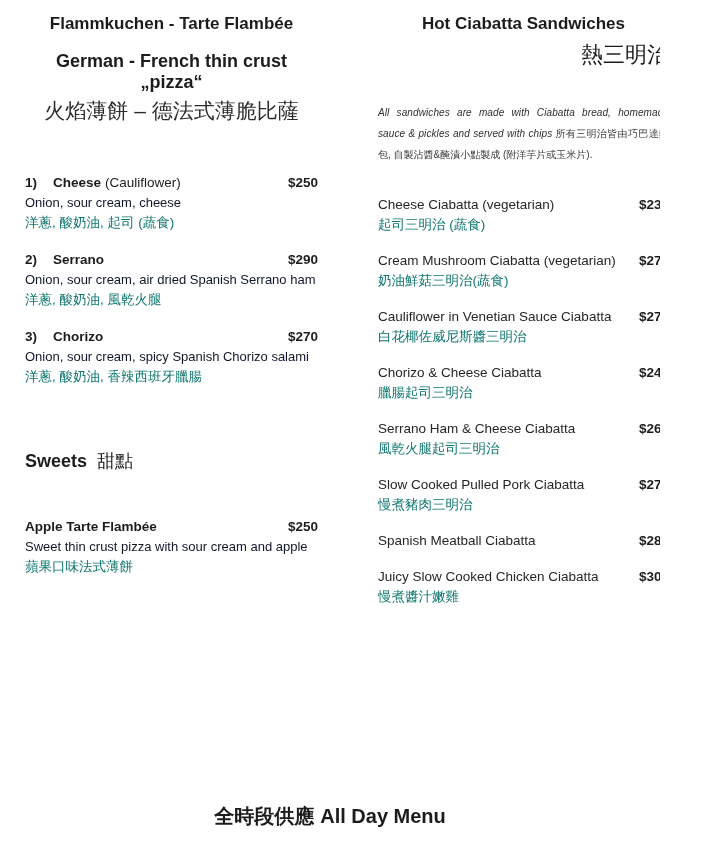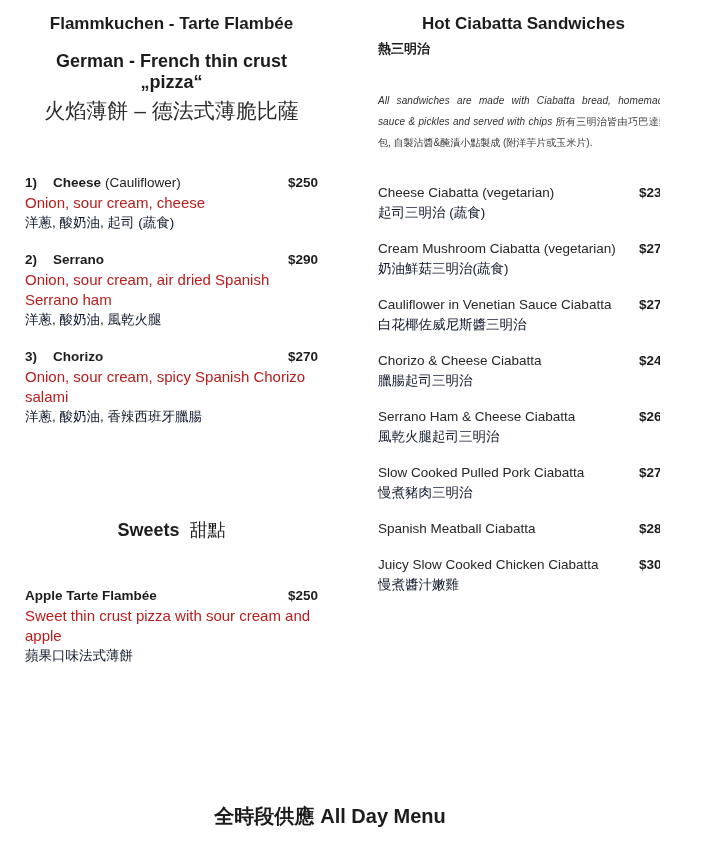--- a/index.html
+++ b/index.html
@@ -21,43 +21,43 @@
     color: #1c1c1c; margin: 0;
   }
   .left-sub {
     font-size: 18px; font-weight: 700; text-align: center;
     color: #1c1c1c; margin: 17px 0 0;
   }
   .left-sub-zh {
     font-size: 21px; text-align: center; color: #2c2c2c; margin: 4px 0 0;
   }
   .right-title-zh {
-    font-size: 13px; font-weight: 700; text-align: left;
+    font-size: 22px; font-weight: 400; text-align: right;
     color: #1c1c1c; margin: 6px 0 0;
   }
 
   .intro {
     margin: 32px 0 0; text-align: justify;
     font-size: 10px; line-height: 21px; color: #2e2e2e;
   }
   .intro-en { font-style: italic; letter-spacing: 0.1px; }
   .intro-zh { font-style: normal; color: #3a3a3a; }
 
   .left-items { margin-top: 48px; }
   .item { margin-bottom: 17px; }
   .item-head { display: flex; align-items: baseline; font-size: 13.5px; line-height: 20px; }
   .item-num  { font-weight: 700; width: 28px; flex: none; color: #1c1c1c; }
   .item-name { font-weight: 700; color: #1c1c1c; }
   .item-suffix { margin-left: 4px; color: #222222; }
   .price { margin-left: auto; font-weight: 700; color: #1c1c1c; flex: none; }
-  .desc   { font-size: 15px;   line-height: 20px; color: #b91c1c; }
-  .desc-zh{ font-size: 13.5px; line-height: 20px; color: #0f172a; }
+  .desc   { font-size: 13px;   line-height: 20px; color: #0f172a; }
+  .desc-zh{ font-size: 13.5px; line-height: 20px; color: #0f766e; }
 
   .sweets-head {
-    margin-top: 91px; text-align: center; font-size: 18px; color: #1c1c1c;
+    margin-top: 62px; font-size: 18px; color: #1c1c1c;
   }
   .sweets-en { font-weight: 700; }
   .sweets-zh { font-weight: 400; margin-left: 5px; }
   .sweets-items { margin-top: 44px; }
   .sweet-head { display: flex; align-items: flex-start; font-size: 13.5px; line-height: 20px; }
   .sweet-name { font-weight: 700; color: #1c1c1c; }
 
   .right-items { margin-top: 30px; }
   .ritem { margin-bottom: 16px; }
   .ritem-head { display: flex; align-items: center; font-size: 13.5px; line-height: 20px; }

